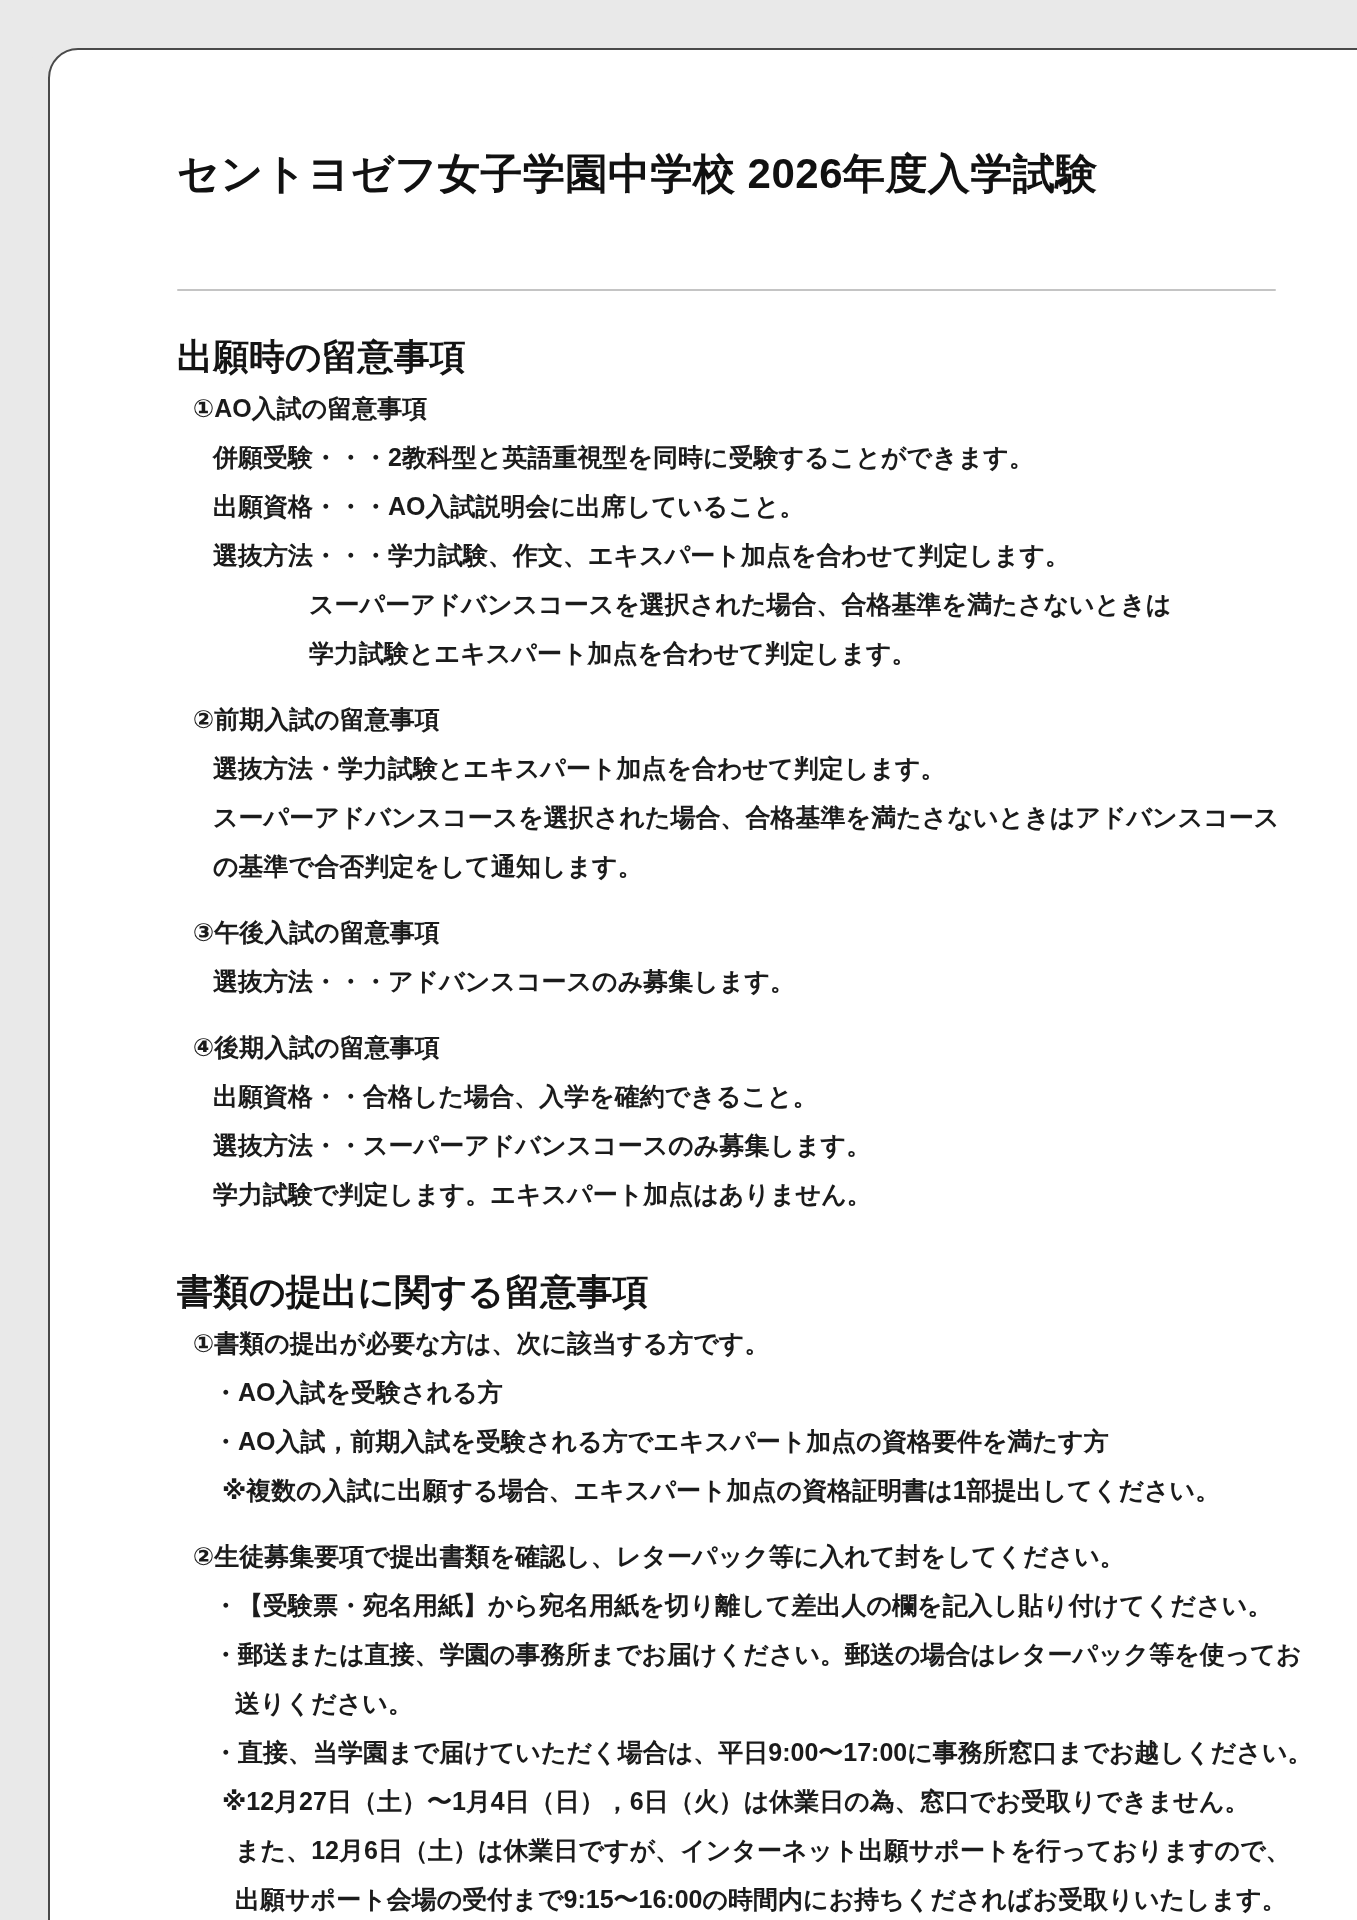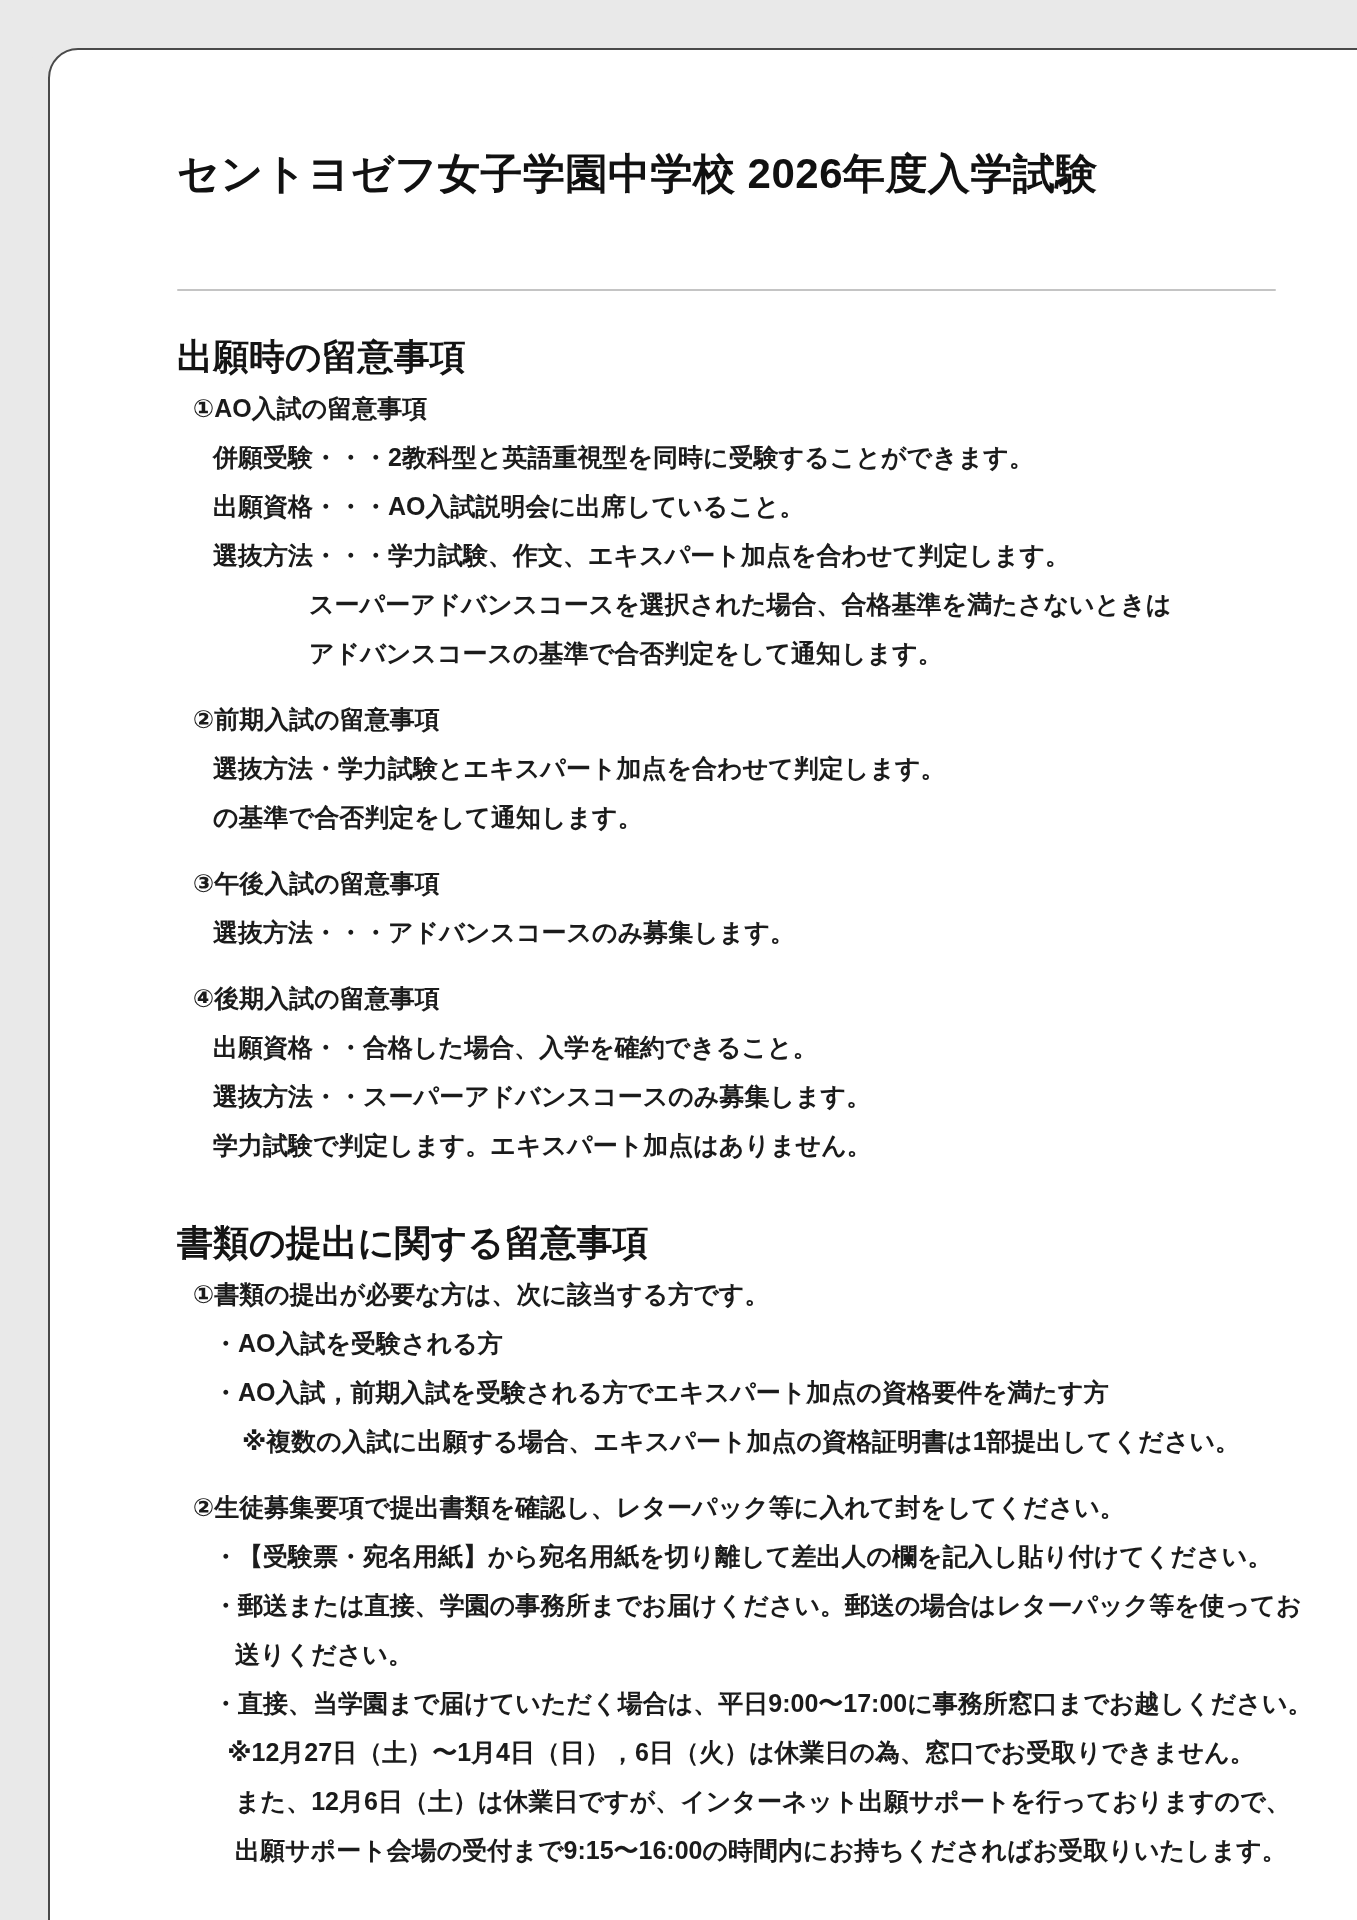--- a/index.html
+++ b/index.html
@@ -43,21 +43,21 @@
   .section-heading.first { margin-top: 47px; margin-bottom: 10px; }
   .section-heading.second { margin-top: 62px; margin-bottom: 12px; }
   .block { margin-bottom: 33px; }
   .block-title, .line {
     font-size: 25px;
     line-height: 33px;
     font-weight: 700;
     white-space: nowrap;
   }
   .in1 { padding-left: 20px; }
-  .in2 { padding-left: 29px; text-align: center; }
+  .in2 { padding-left: 29px; }
   .in3 { padding-left: 42px; }
   .deep { padding-left: 116px; }
 </style>
 </head>
 <body>
 
 <div class="page">
   <div class="content">
 
     <h1 class="doc-title">セントヨゼフ女子学園中学校 2026年度入学試験</h1>
@@ -65,26 +65,27 @@
     <hr class="divider">
 
     <h2 class="section-heading first">出願時の留意事項</h2>
 
     <div class="block">
       <div class="block-title">①AO入試の留意事項</div>
       <div class="line in1">併願受験・・・2教科型と英語重視型を同時に受験することができます。</div>
       <div class="line in1">出願資格・・・AO入試説明会に出席していること。</div>
       <div class="line in1">選抜方法・・・学力試験、作文、エキスパート加点を合わせて判定します。</div>
       <div class="line deep">スーパーアドバンスコースを選択された場合、合格基準を満たさないときは</div>
-      <div class="line deep">アドバンスコースの基準で合否判定をして通知します。</div>
+      <div class="line deep">学力試験とエキスパート加点を合わせて判定します。</div>
     </div>
 
     <div class="block">
       <div class="block-title">②前期入試の留意事項</div>
       <div class="line in1">選抜方法・学力試験とエキスパート加点を合わせて判定します。</div>
+      <div class="line in1">スーパーアドバンスコースを選択された場合、合格基準を満たさないときはアドバンスコース</div>
       <div class="line in1">の基準で合否判定をして通知します。</div>
     </div>
 
     <div class="block">
       <div class="block-title">③午後入試の留意事項</div>
       <div class="line in1">選抜方法・・・アドバンスコースのみ募集します。</div>
     </div>
 
     <div class="block">
       <div class="block-title">④後期入試の留意事項</div>

